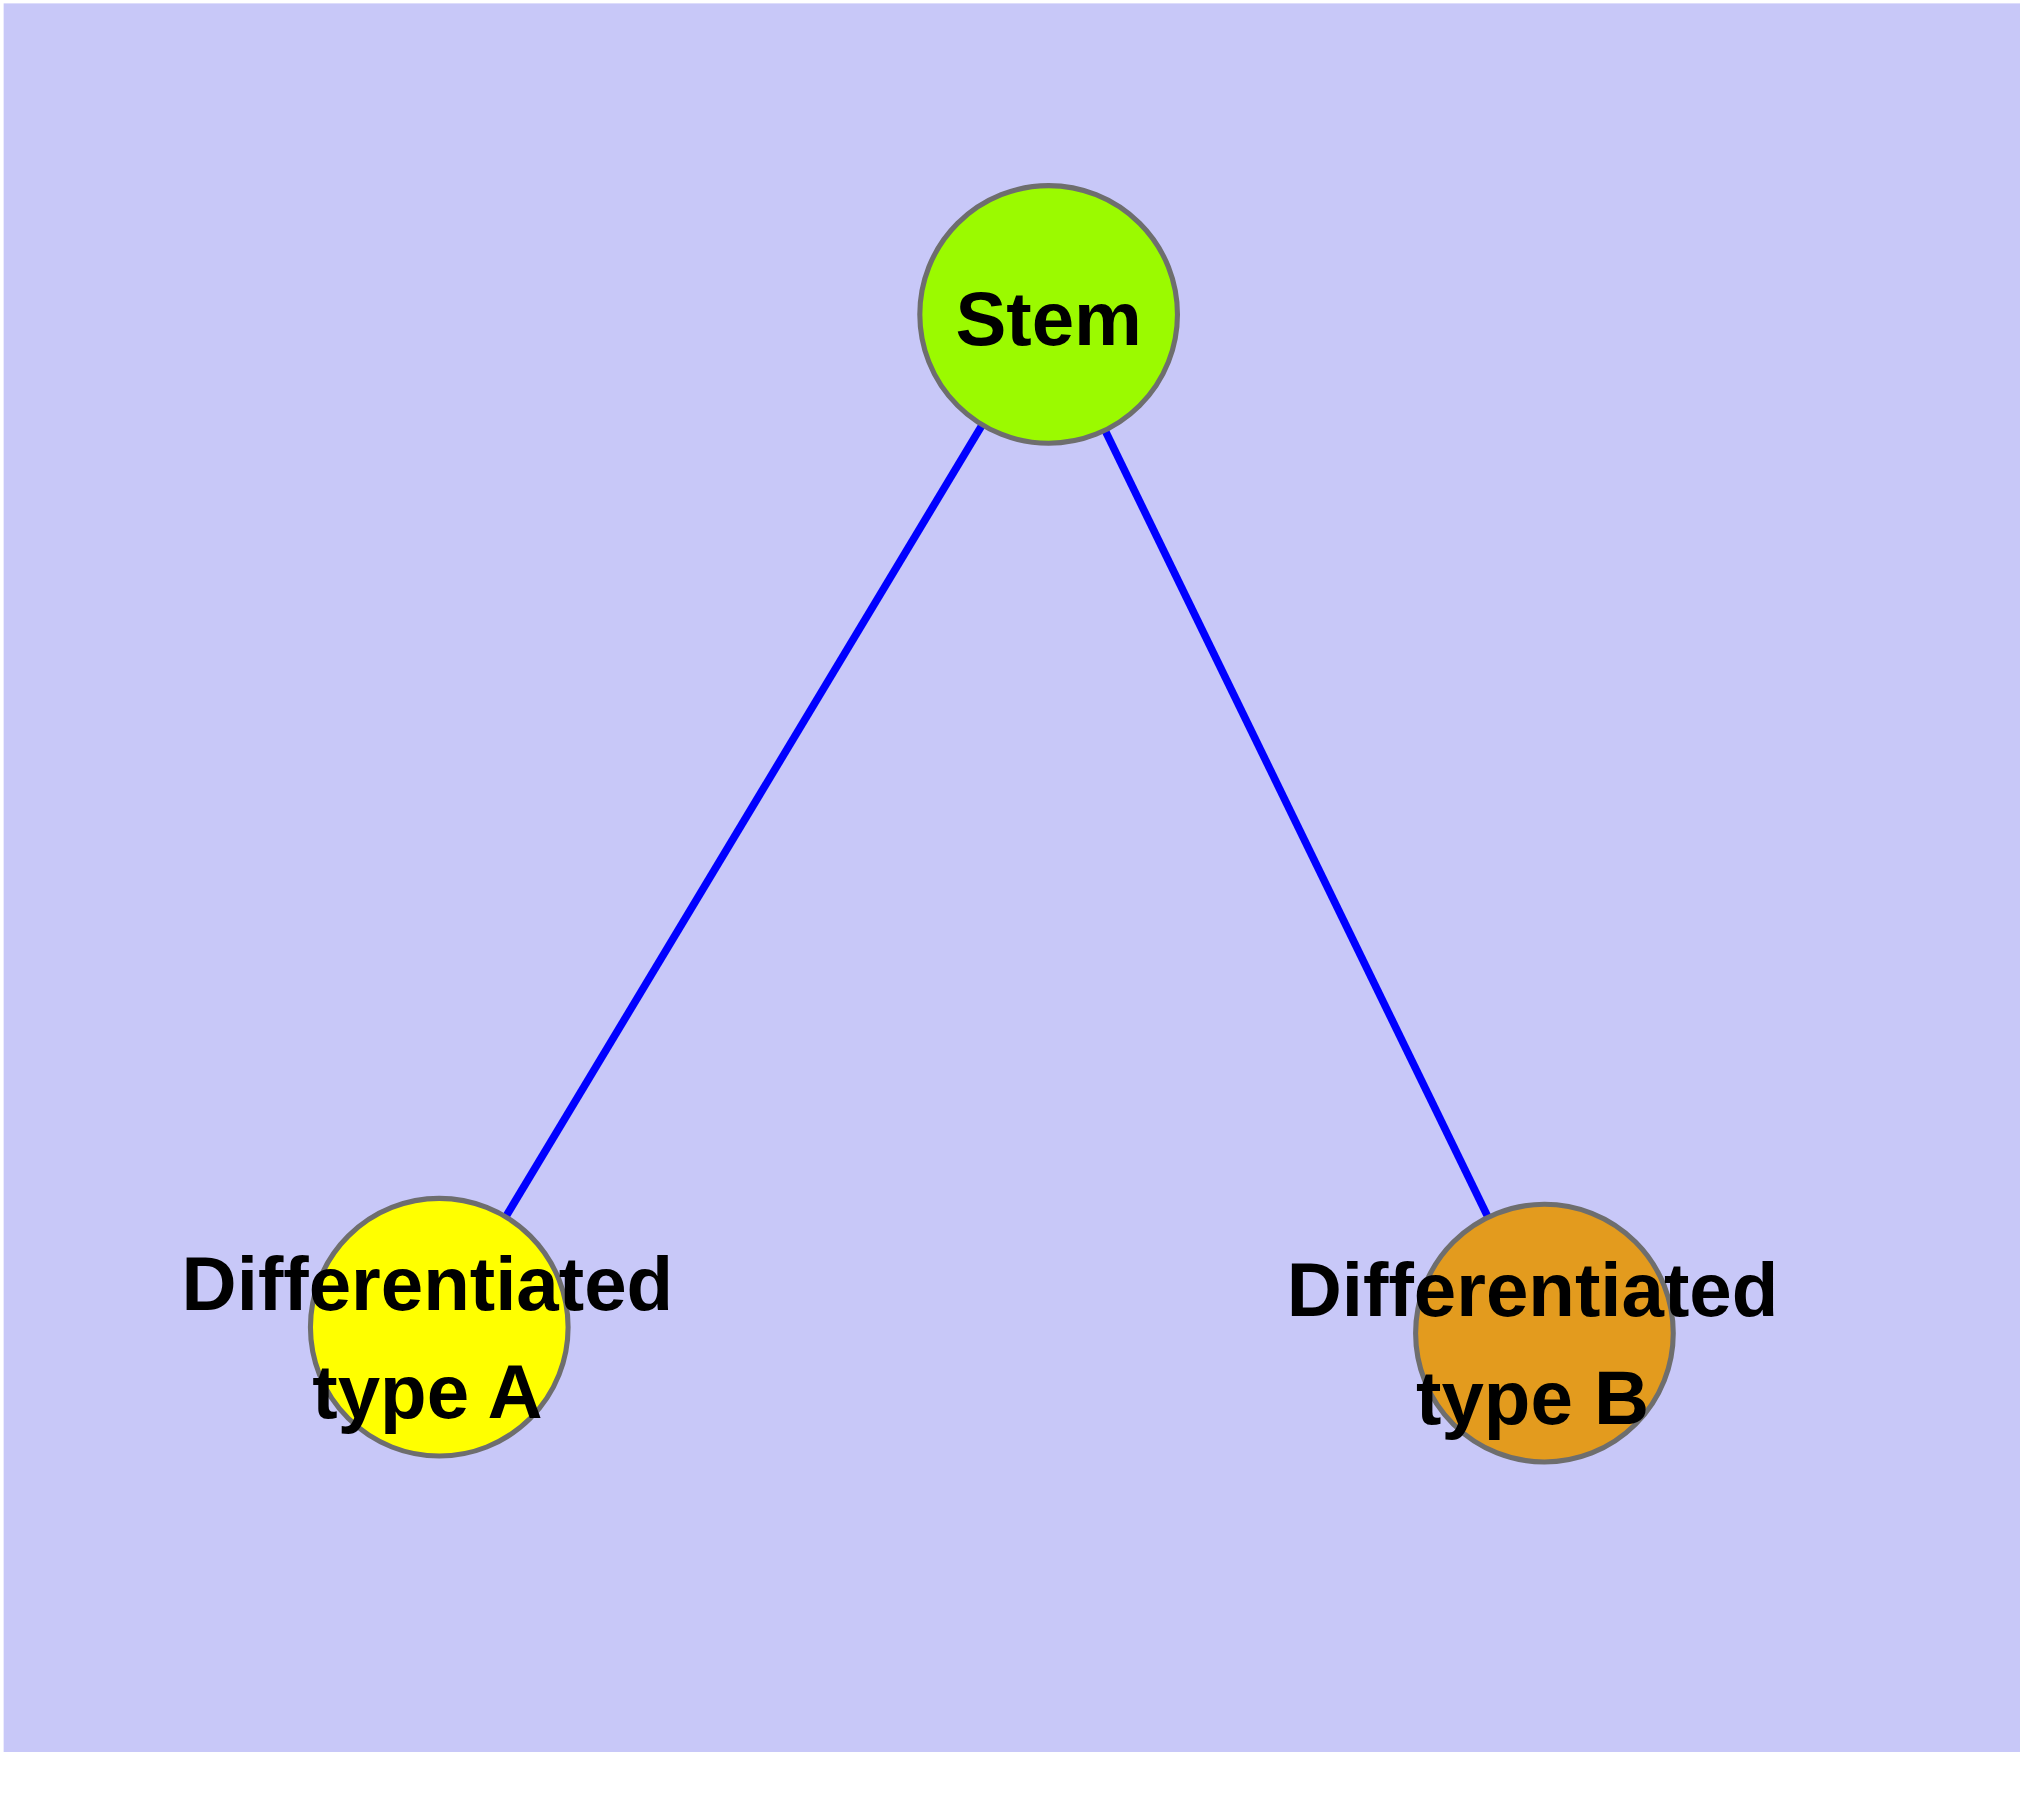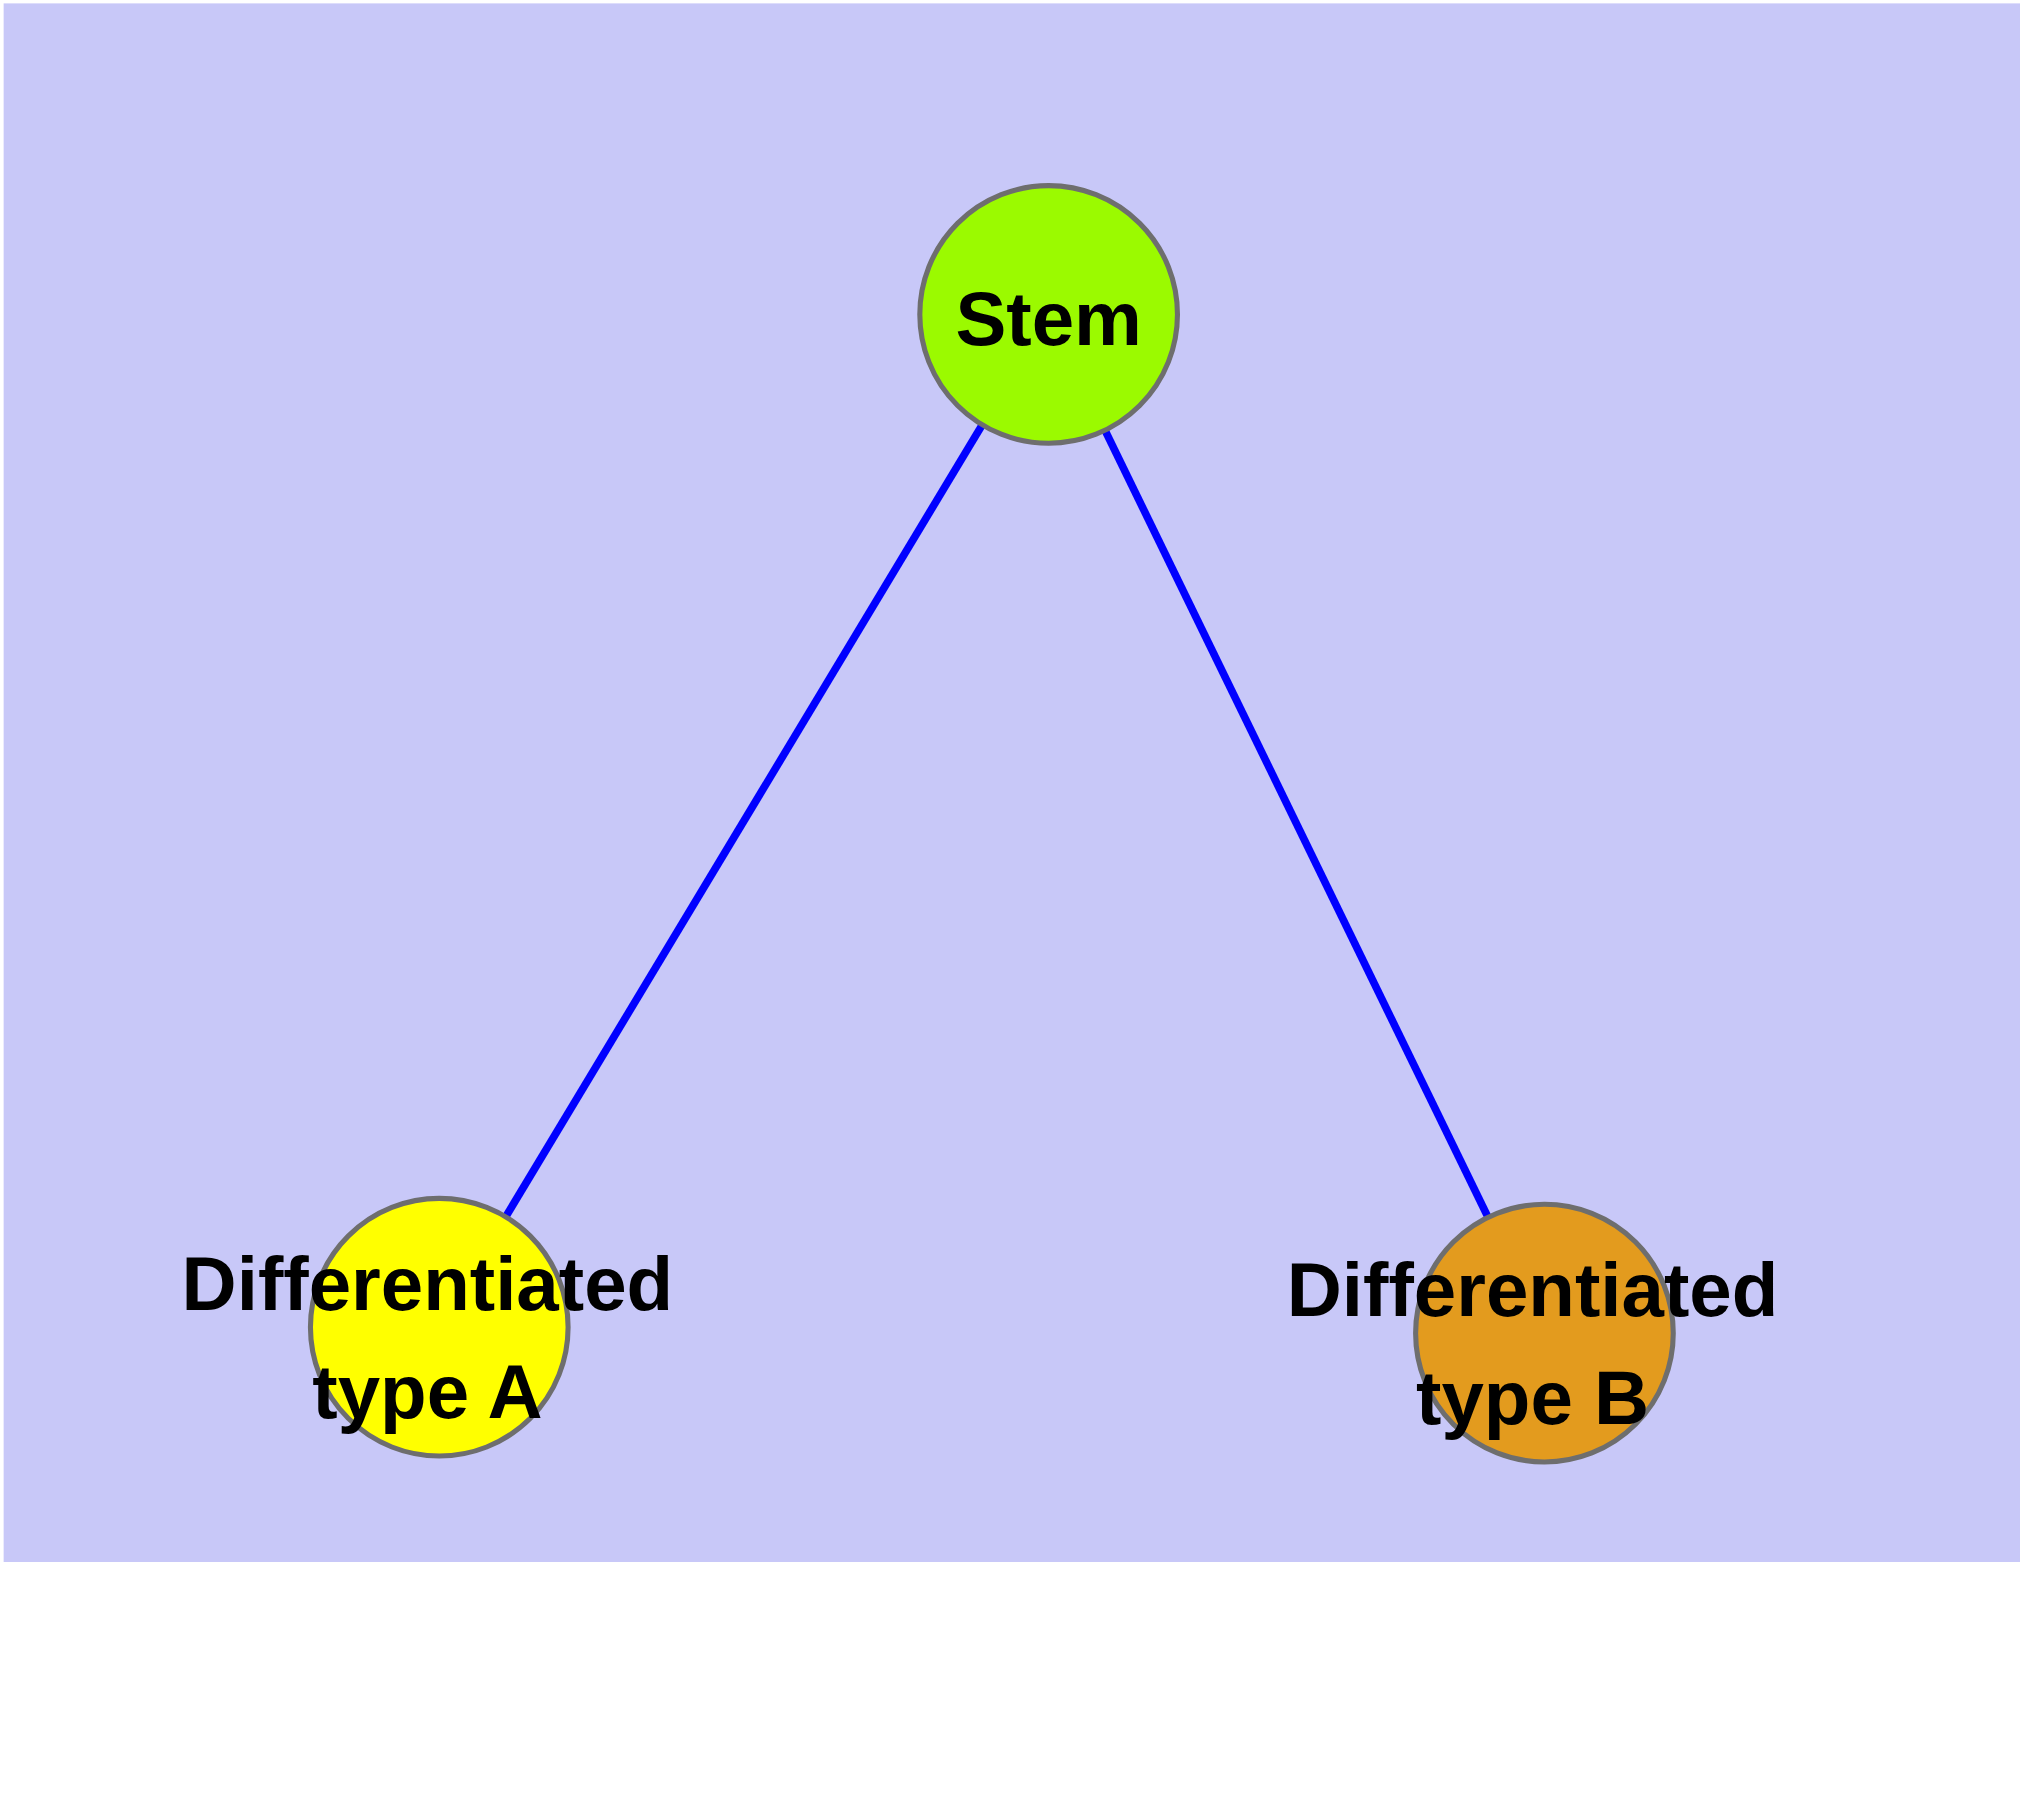--- a/index.html
+++ b/index.html
@@ -4,21 +4,21 @@
 <style>
   html, body {
     margin: 0;
     padding: 0;
     background: #ffffff;
     font-family: "Liberation Sans", sans-serif;
   }
   .stage {
     position: relative;
     width: 2021px;
-    height: 1562px;
+    height: 1752px;
     background: #ffffff;
     overflow: hidden;
   }
   .stage svg {
     position: absolute;
     left: 0;
     top: 0;
     display: block;
   }
   .node-label {

